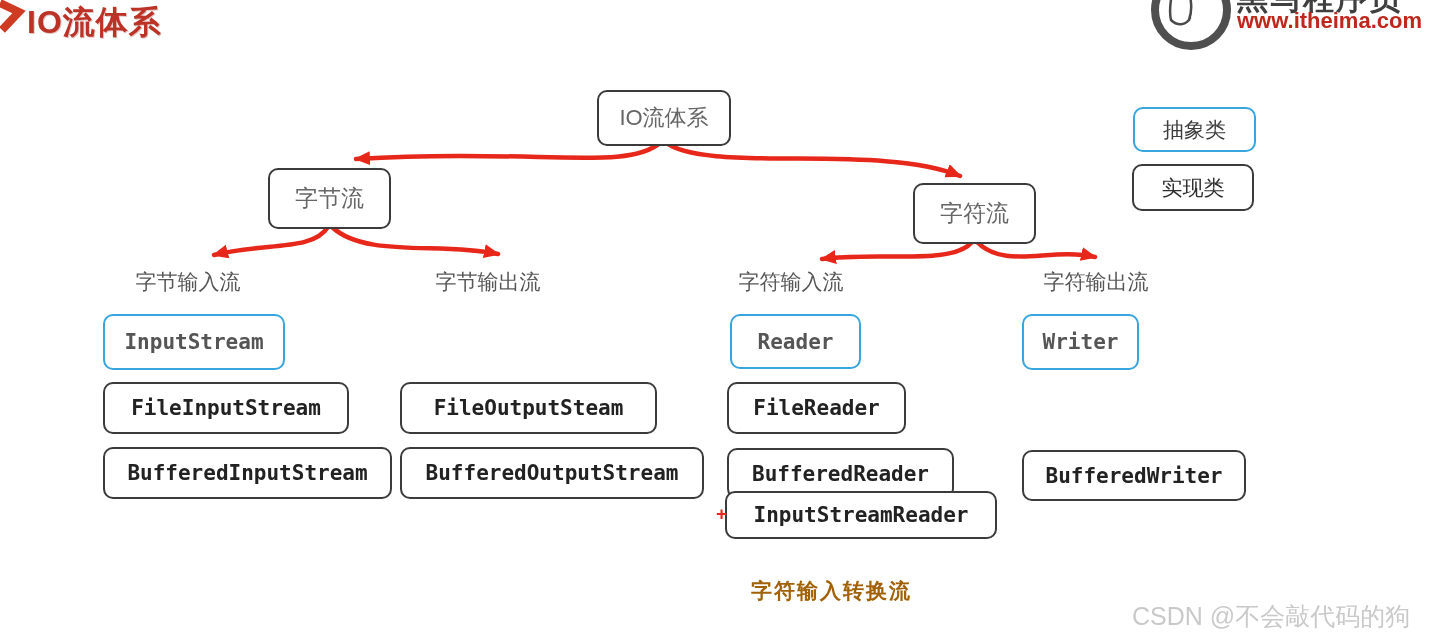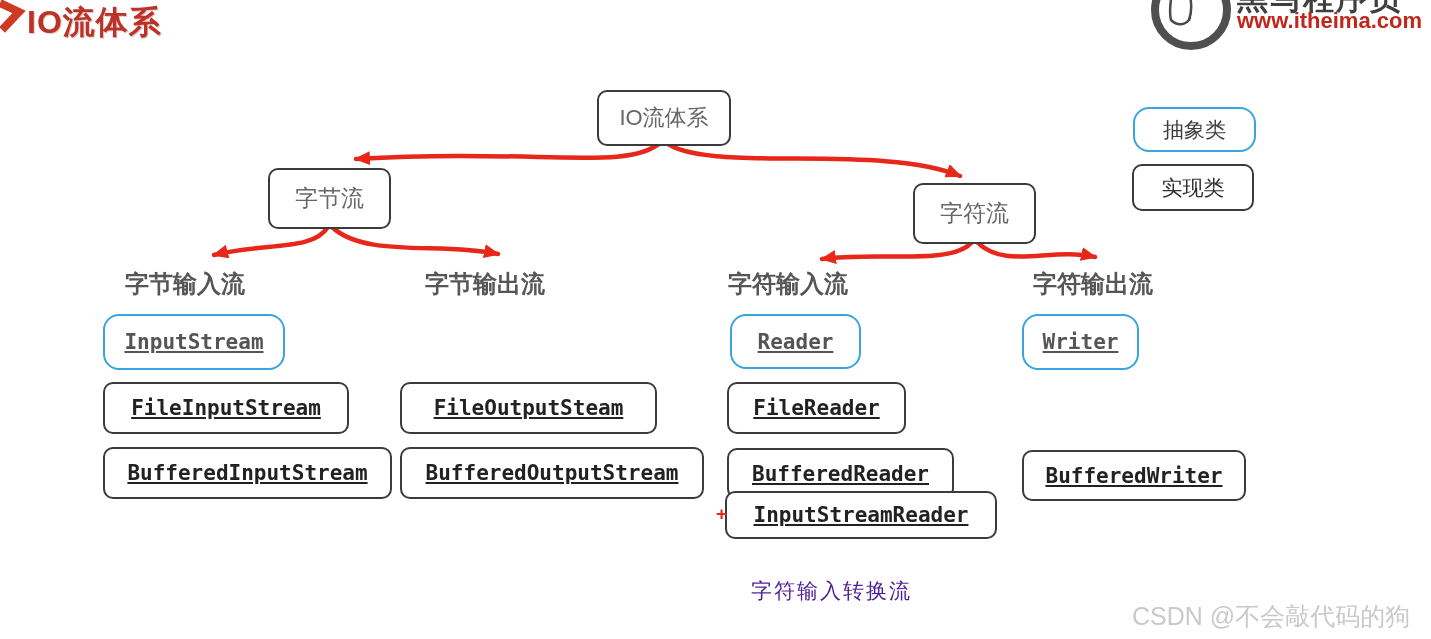--- a/index.html
+++ b/index.html
@@ -27,32 +27,32 @@
   .logo-url{
     left:1237px;top:8px;font-size:22px;font-weight:bold;color:#c0271c;
     white-space:nowrap;
   }
   
   .node{
     position:absolute;display:flex;align-items:center;justify-content:center;
     background:#fff;border:2.5px solid #3b3b3b;border-radius:10px;
     color:#666;font-size:21px;font-weight:500;white-space:nowrap;
   }
-  .node.blue{border-color:#38a5de;border-radius:16px;}
+  .node.blue{border-color:#38a5de;}
   .code{
     font-family:"DejaVu Sans Mono","Liberation Mono",monospace;
-    font-weight:bold;color:#222;text-decoration:underline;
+    font-weight:bold;color:#222;
   }
   .code.blue{color:#555;}
   .col-header{
-    position:absolute;font-size:24px;font-weight:bold;color:#565656;
-    text-align:left;white-space:nowrap;
+    position:absolute;font-size:21px;font-weight:normal;color:#565656;
+    text-align:center;white-space:nowrap;
   }
   .converter-note{
-    left:751px;top:577px;font-size:21px;font-weight:normal;color:#4c1d95;
+    left:751px;top:577px;font-size:21px;font-weight:bold;color:#a16207;
     letter-spacing:2px;
   }
   .plus-mark{
     left:716px;top:503px;font-size:19px;font-weight:bold;color:#e8271b;
   }
   .watermark{
     left:1132px;top:600px;font-size:25px;color:rgba(187,187,187,0.8);
     white-space:nowrap;text-shadow:1px 1px 0 rgba(255,255,255,.9);
   }
   svg{display:block;}

